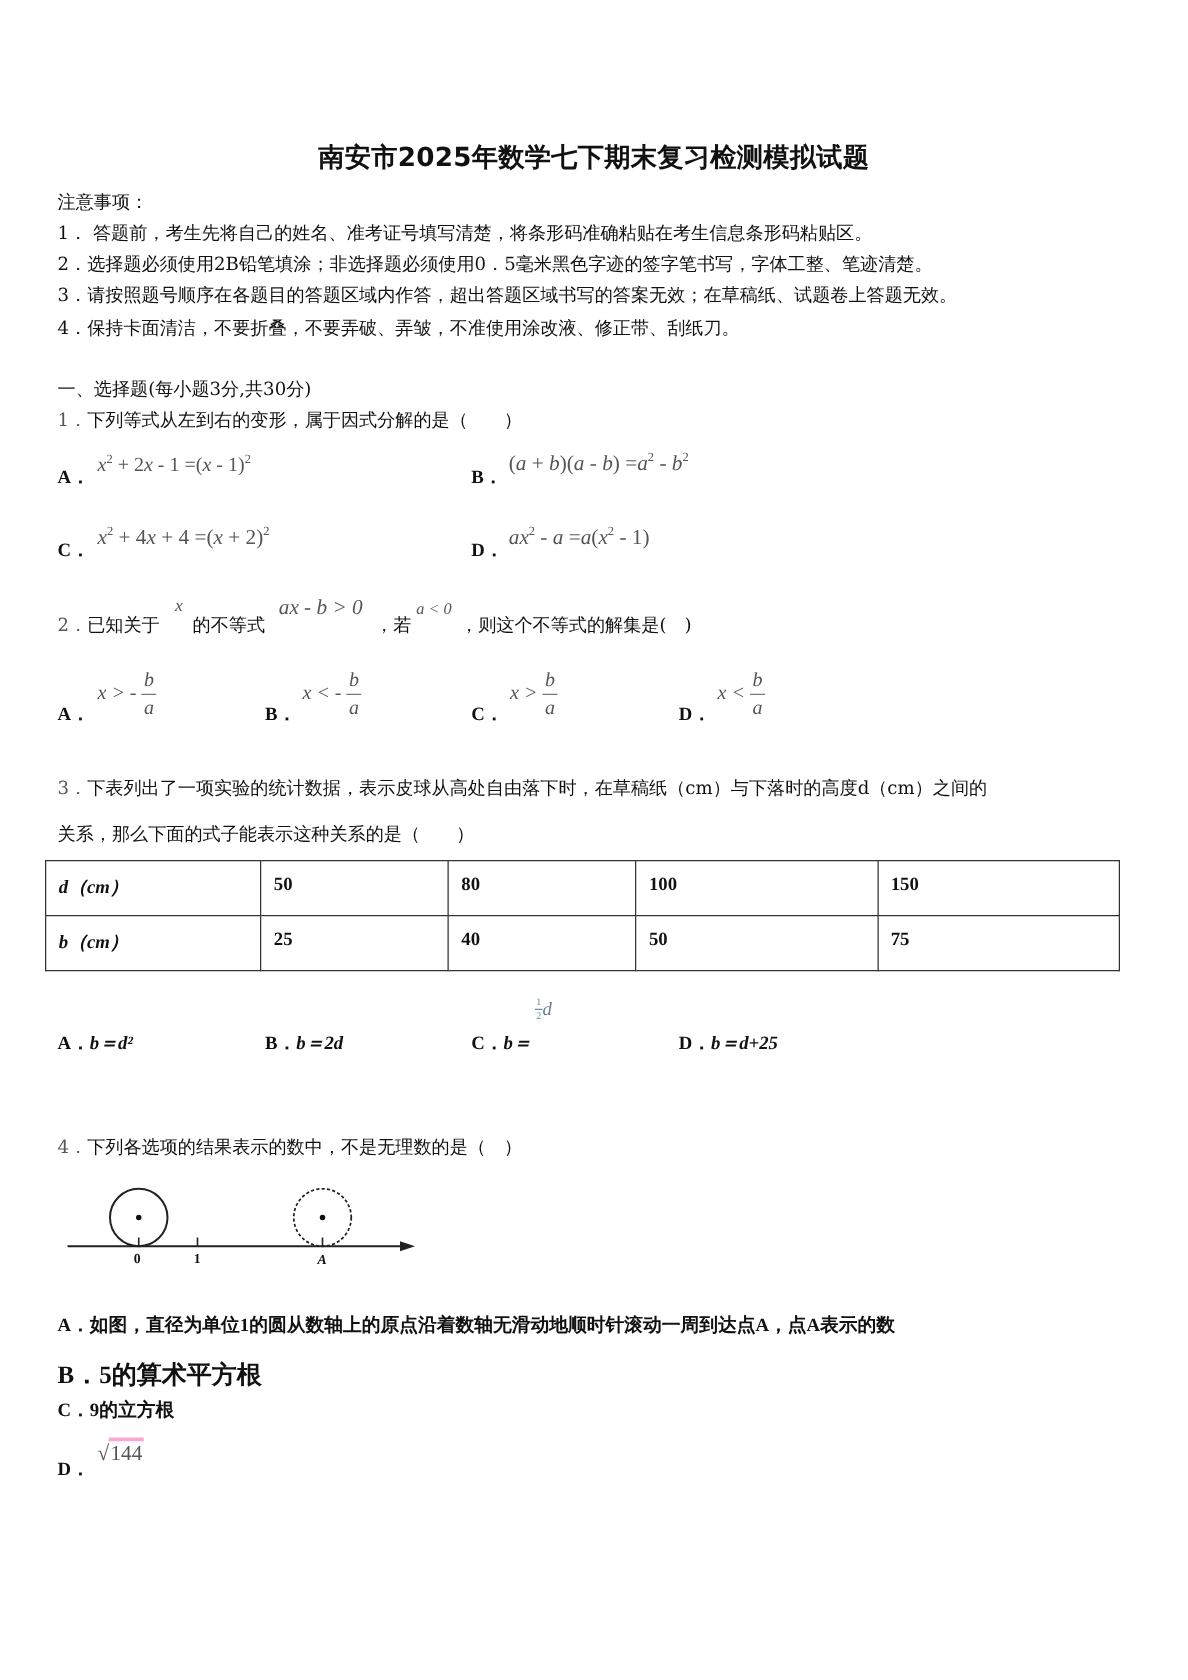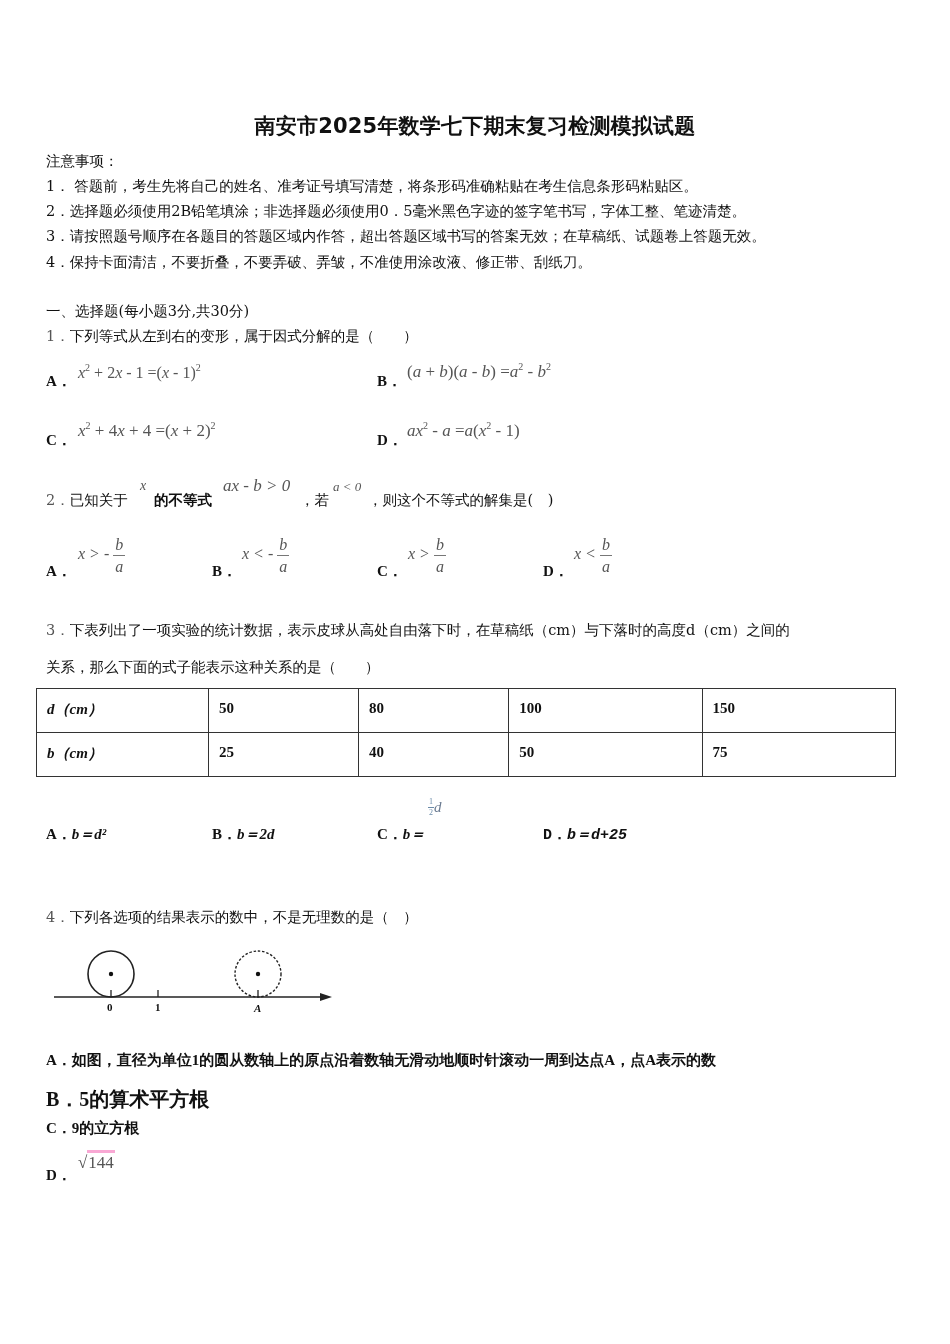--- a/index.html
+++ b/index.html
@@ -53,21 +53,21 @@
 <div class="abs math" style="left:407px; top:361px; font-size:17px;"><span class="up">(</span>a <span class="up">+</span> b<span class="up">)(</span>a <span class="up">-</span> b<span class="up">) =</span>a<sup>2</sup> <span class="up">-</span> b<sup>2</sup></div>
 <div class="abs optlabel" style="left:46px; top:431px;">C．</div>
 <div class="abs math" style="left:78px; top:420px; font-size:17px;">x<sup>2</sup> <span class="up">+ 4</span>x <span class="up">+ 4 =(</span>x <span class="up">+ 2)</span><sup>2</sup></div>
 <div class="abs optlabel" style="left:377px; top:431px;">D．</div>
 <div class="abs math" style="left:407px; top:420px; font-size:17px;">ax<sup>2</sup> <span class="up">-</span> a <span class="up">=</span>a<span class="up">(</span>x<sup>2</sup> <span class="up">- 1)</span></div>
 
 <div class="abs q" style="left:46px; top:491px;">
   <span class="qnum">2．</span><span>已知关于</span>
 </div>
 <div class="abs math" style="left:140px; top:478px; font-size:14px;">x</div>
-<div class="abs q" style="left:154px; top:491px;font-weight:bold;">的不等式</div>
+<div class="abs q" style="left:154px; top:491px;">的不等式</div>
 <div class="abs math" style="left:223px; top:476px; font-size:17px;">ax - b &gt; 0</div>
 <div class="abs q" style="left:300px; top:491px;">，若</div>
 <div class="abs math" style="left:333px; top:479px; font-size:13px;">a &lt; 0</div>
 <div class="abs q" style="left:368px; top:491px;">，则这个不等式的解集是(　)</div>
 
 <div class="abs optlabel" style="left:46px; top:562px;">A．</div>
 <div class="abs math" style="left:78px; top:536px;">
   <span>x &gt; -</span>
   <span class="frac"><span class="num">b</span><span class="bar"></span><span class="den">a</span></span>
 </div>
@@ -116,21 +116,21 @@
 </div>
 <div class="abs bold" style="left:212px; top:825px; font-size:15px;">
   <span>B．</span><span class="it">b＝2d</span>
 </div>
 <div class="abs bold" style="left:377px; top:825px; font-size:15px;">
   <span>C．</span><span class="it">b＝</span>
 </div>
 <div class="abs" style="left:428px; top:797px; color:#6a8aa8;">
   <span style="display:inline-block; vertical-align:middle; text-align:center; font-size:8px; line-height:8px; font-family:'Liberation Serif',serif;">1<br><span style="display:block;height:1px;background:#6a8aa8;width:6px;margin:1px auto;"></span>2</span><span style="font-family:'Liberation Serif',serif; font-style:italic; font-size:15px; color:#6a7a90;">d</span>
 </div>
-<div class="abs bold" style="left:543px; top:825px; font-size:15px;font-family:Liberation Mono, monospace;">
+<div class="abs bold" style="left:543px; top:825px; font-size:15px;">
   <span>D．</span><span class="it">b＝d+25</span>
 </div>
 
 <div class="abs q" style="left:46px; top:908px;">
   <span class="qnum">4．</span><span>下列各选项的结果表示的数中，不是无理数的是（　）</span>
 </div>
 
 <div class="abs" style="left:50px; top:945px; width:290px; height:75px;">
   <svg width="290" height="75" viewBox="0 0 290 75">
     <line x1="4" y1="52" x2="272" y2="52" stroke="#222" stroke-width="1.5"></line>

